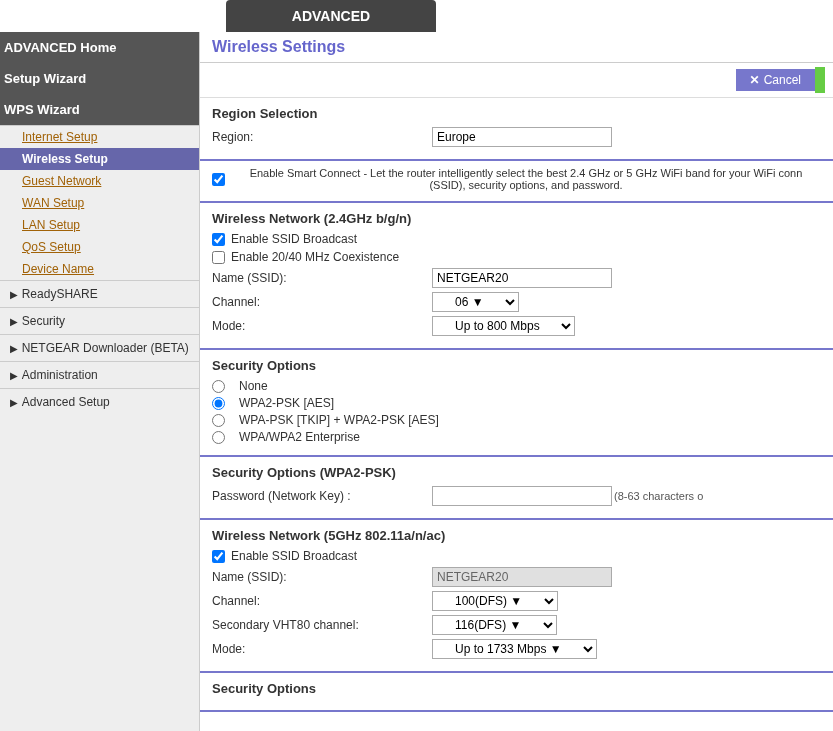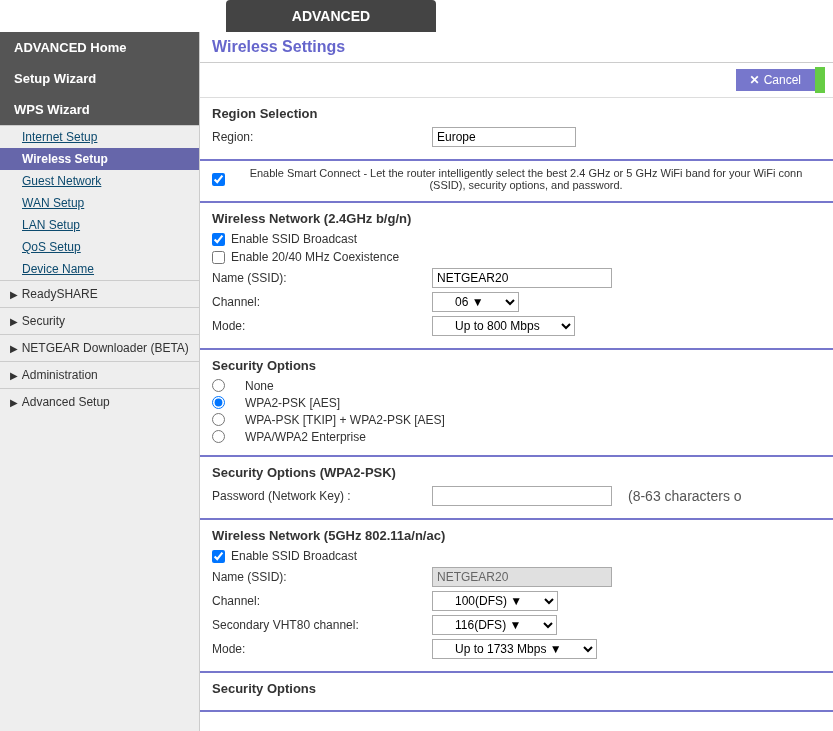--- a/index.html
+++ b/index.html
@@ -35,37 +35,37 @@
 
     
     .main-layout { display: flex; height: 699px; }
 
     
     .sidebar { width: 200px; background: #eee; border-right: 1px solid #ccc; flex-shrink: 0; overflow-y: auto; }
 
     .sidebar-item-dark {
       background: #555;
       color: #fff;
-      padding: 8px 14px;
+      padding: 8px 4px;
       cursor: pointer;
       font-size: 13px;
       font-weight: bold;
     }
 
     .sidebar-section {
       padding: 6px 10px;
       color: #333;
       font-size: 12px;
       cursor: pointer;
     }
     .sidebar-section .arrow { margin-right: 4px; font-size: 10px; }
 
     .sidebar-link {
       padding: 4px 10px 4px 22px;
-      color: #0c4a6e;
+      color: #a16207;
       font-size: 12px;
       cursor: pointer;
       text-decoration: underline;
     }
     .sidebar-link.active {
       background: #6666aa;
       color: #fff;
       text-decoration: none;
       font-weight: bold;
     }
@@ -120,24 +120,24 @@
       border: 1px solid #aaa;
       padding: 2px 4px;
       font-size: 12px;
       background: #fff;
     }
     input[type="text"] { width: 180px; }
     select { padding: 1px 18px; }
 
     .checkbox-row { display: flex; align-items: center; gap: 6px; margin-bottom: 4px; color: #333; }
 
-    .radio-row { display: flex; align-items: flex-start; gap: 20px; margin-bottom: 3px; color: #333; }
+    .radio-row { display: flex; align-items: center; gap: 14px; margin-bottom: 3px; color: #333; }
 
     .password-input { width: 180px; border: 1px solid #aaa; padding: 2px 4px; font-size: 12px; }
-    .password-hint { color: #555; font-size: 14px; margin-left: 16px; }
+    .password-hint { color: #555; font-size: 11px; margin-left: 2px; }
 
     .greyed input[type="text"], .greyed select {
       background: #e0e0e0;
       color: #666;
     }
   </style>
 </head>
 <body>
 
 <div class="top-tabs">
@@ -205,21 +205,21 @@
         <span>Cancel</span>
       </button>
       <div style="width:10px;background:#66cc44;height:26px;"></div>
     </div>
 
     <div class="section">
       <div class="section-title">Region Selection</div>
       <div class="form-row">
         <div class="form-label">Region:</div>
         <div class="form-value">
-          <input type="text" style="width: 144px;" value="Europe">
+          <input type="text" style="width: 180px;" value="Europe">
         </div>
       </div>
     </div>
 
     <div style="padding:6px 12px; border-bottom:2px solid #7777cc;">
       <div class="checkbox-row">
         <input type="checkbox" checked="" style="">
         <span style="color:#333;font-size:11px;text-align:center;">Enable Smart Connect - Let the router intelligently select the best 2.4 GHz or 5 GHz WiFi band for your WiFi conn (SSID), security options, and password.</span>
       </div>
     </div>

